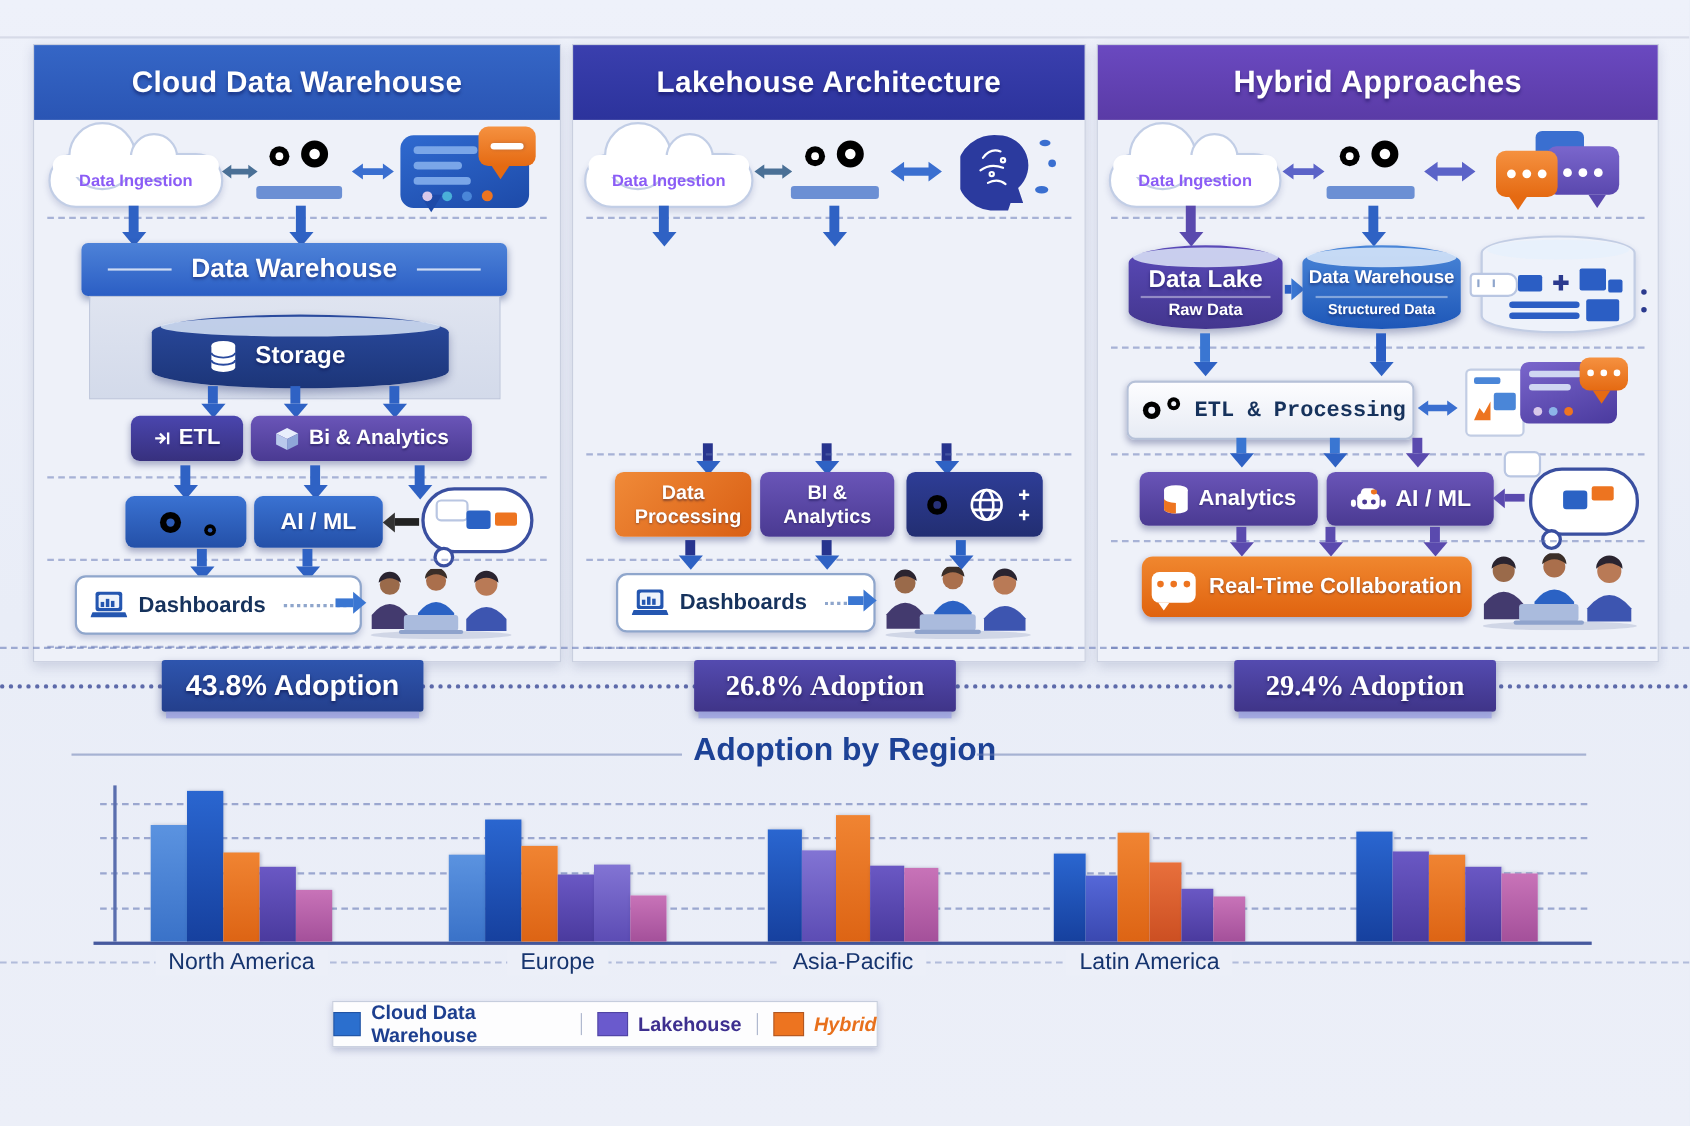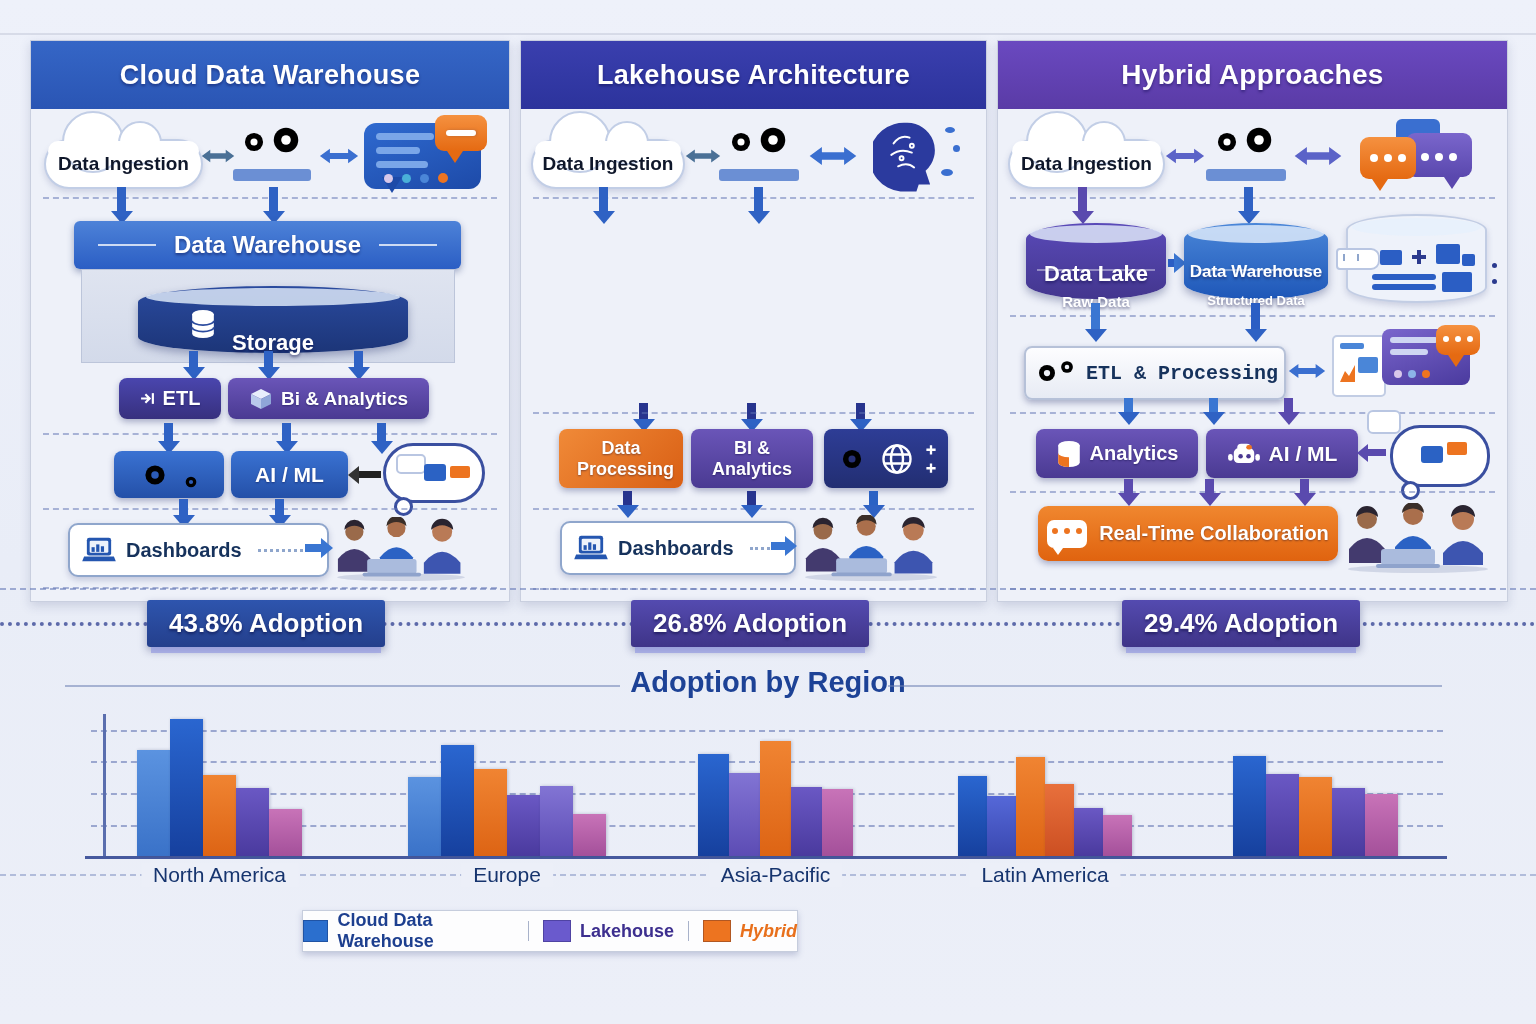--- a/index.html
+++ b/index.html
@@ -14,21 +14,21 @@
          color:#fff;font-size:27px;font-weight:bold;letter-spacing:.3px;text-shadow:0 2px 3px rgba(0,0,60,.4);}
   .sep{position:absolute;left:12px;right:12px;border-top:2px dashed rgba(95,115,180,.5);}
   
   .cloud{position:absolute;background:#fff;border:2px solid #c2cee6;border-radius:30px;
          box-shadow:0 3px 6px rgba(70,80,140,.2);}
   .cloud::before{content:'';position:absolute;width:58px;height:58px;border-radius:50%;background:#fff;
          border:2px solid #c2cee6;top:-30px;left:16px;}
   .cloud::after{content:'';position:absolute;width:40px;height:40px;border-radius:50%;background:#fff;
          border:2px solid #c2cee6;top:-20px;left:72px;}
   .cloud .lbl{position:absolute;inset:0;display:flex;align-items:center;justify-content:center;
-         color:#0f172a;font-weight:bold;font-size:19px;z-index:2;}
+         color:#8b5cf6;font-weight:bold;font-size:15px;z-index:2;}
   .cloud .mask{position:absolute;left:2px;right:2px;top:0;height:20px;background:#fff;z-index:1;border-radius:24px;}
   
   .arr-d{position:absolute;width:9px;background:#2f62c4;}
   .arr-d::after{content:'';position:absolute;top:100%;left:50%;transform:translateX(-50%);
          border:11px solid transparent;border-top:13px solid #2f62c4;border-bottom:0;}
   .arr-d.purple, .arr-d.purple::after{background:#5a4aae;border-top-color:#5a4aae;}
   .arr-d.purple{background:#5a4aae;} .arr-d.purple::after{background:transparent;}
   .arr-r{position:absolute;height:8px;background:#3a76d2;}
   .arr-r::after{content:'';position:absolute;left:100%;top:50%;transform:translateY(-50%);
          border:10px solid transparent;border-left:12px solid #3a76d2;border-right:0;}
@@ -49,41 +49,41 @@
   .bx-rtc{background:linear-gradient(180deg,#f0872f,#e0630f);border-radius:10px;}
   
   .dwbar{position:absolute;background:linear-gradient(180deg,#4d82d8,#2b5ec4);border-radius:6px;
          display:flex;align-items:center;justify-content:center;color:#fff;font-weight:bold;font-size:24px;
          box-shadow:0 3px 7px rgba(30,50,110,.4);text-shadow:0 2px 3px rgba(0,0,60,.45);}
   .dwbar i{display:block;width:58px;height:2px;background:rgba(255,255,255,.75);margin:0 18px;}
   .graypanel{position:absolute;background:linear-gradient(180deg,#dfe4f0,#d3daea);border:1px solid #bcc5da;}
   .cyl{position:absolute;border-radius:50%/16px;box-shadow:0 4px 8px rgba(30,40,100,.35);}
   .cyl::before{content:'';position:absolute;left:3%;right:3%;top:2px;height:18px;border-radius:50%;
          background:rgba(230,240,252,.8);}
-  .cyl .t1{position:absolute;left:0;right:0;text-align:center;color:#fff;font-weight:bold;text-shadow:0 2px 3px rgba(0,0,60,.45);margin-top:20px;}
+  .cyl .t1{position:absolute;left:0;right:0;text-align:center;color:#fff;font-weight:bold;text-shadow:0 2px 3px rgba(0,0,60,.45);}
   .cyl .div{position:absolute;left:8%;right:8%;height:2px;background:rgba(255,255,255,.4);}
   .stack{position:absolute;border-radius:16px 16px 48px 48px/16px 16px 26px 26px;overflow:hidden;
          box-shadow:0 5px 10px rgba(30,40,100,.4);}
   .stack .s{position:absolute;left:0;right:0;display:flex;align-items:center;justify-content:center;
          color:#fff;font-weight:bold;text-shadow:0 2px 3px rgba(0,0,60,.45);}
   .blob{position:absolute;border-radius:45%;background:#7db8e8;}
   
   .dashbox{position:absolute;background:#fff;border:2px solid #8fa6cc;border-radius:10px;
          display:flex;align-items:center;gap:10px;padding:0 12px;color:#16325c;font-weight:bold;font-size:20px;
          box-shadow:0 3px 6px rgba(60,70,130,.25);}
   .dashbox .dots{flex:1;border-top:3px dotted #8fa6cc;margin-left:6px;}
   .thought{position:absolute;border:3px solid #3a4fa0;border-radius:30px;background:#fff;}
   .thought::after{content:'';position:absolute;left:8px;bottom:-16px;width:13px;height:13px;border-radius:50%;
          background:#fff;border:3px solid #3a4fa0;}
   .badge{position:absolute;top:600px;width:238px;height:47px;display:flex;align-items:center;justify-content:center;
          color:#fff;font-weight:bold;font-size:26px;border-radius:3px;text-shadow:0 2px 3px rgba(0,0,50,.5);
          box-shadow:0 4px 8px rgba(40,50,110,.4);z-index:5;}
   .badge::after{content:'';position:absolute;left:4px;right:4px;top:100%;height:6px;background:rgba(150,155,225,.7);}
   .b1{background:linear-gradient(180deg,#2e55ae,#243f8c);}
-  .b2,.b3{background:linear-gradient(180deg,#544bb0,#3f3488);}
+  .b2,.b3{background:linear-gradient(180deg,#544bb0,#3f3488);font-family:Liberation Serif, serif;}
   .platbar{position:absolute;height:12px;border-radius:3px;background:#6b8fd4;}
   .chatpanel{position:absolute;background:linear-gradient(160deg,#2f6ad0,#1d4aa8);border-radius:12px;}
   .chatpanel::before{content:'';position:absolute;left:18px;bottom:-14px;border:10px solid transparent;border-top:16px solid #1d4aa8;}
   .cline{position:absolute;height:7px;border-radius:4px;background:#7aa6e8;}
   .dot{position:absolute;border-radius:50%;}
   .obub{position:absolute;background:linear-gradient(180deg,#f59140,#e56a12);border-radius:9px;}
   .obub::after{content:'';position:absolute;left:12px;top:100%;border:8px solid transparent;border-top:12px solid #e56a12;}
   .obub .bar{position:absolute;left:22%;right:22%;top:42%;height:6px;border-radius:3px;background:#fff;}
   .pbub{position:absolute;background:linear-gradient(180deg,#7a66cc,#5a48ae);border-radius:9px;}
   .pbub::after{content:'';position:absolute;right:12px;top:100%;border:8px solid transparent;border-top:12px solid #5a48ae;}

